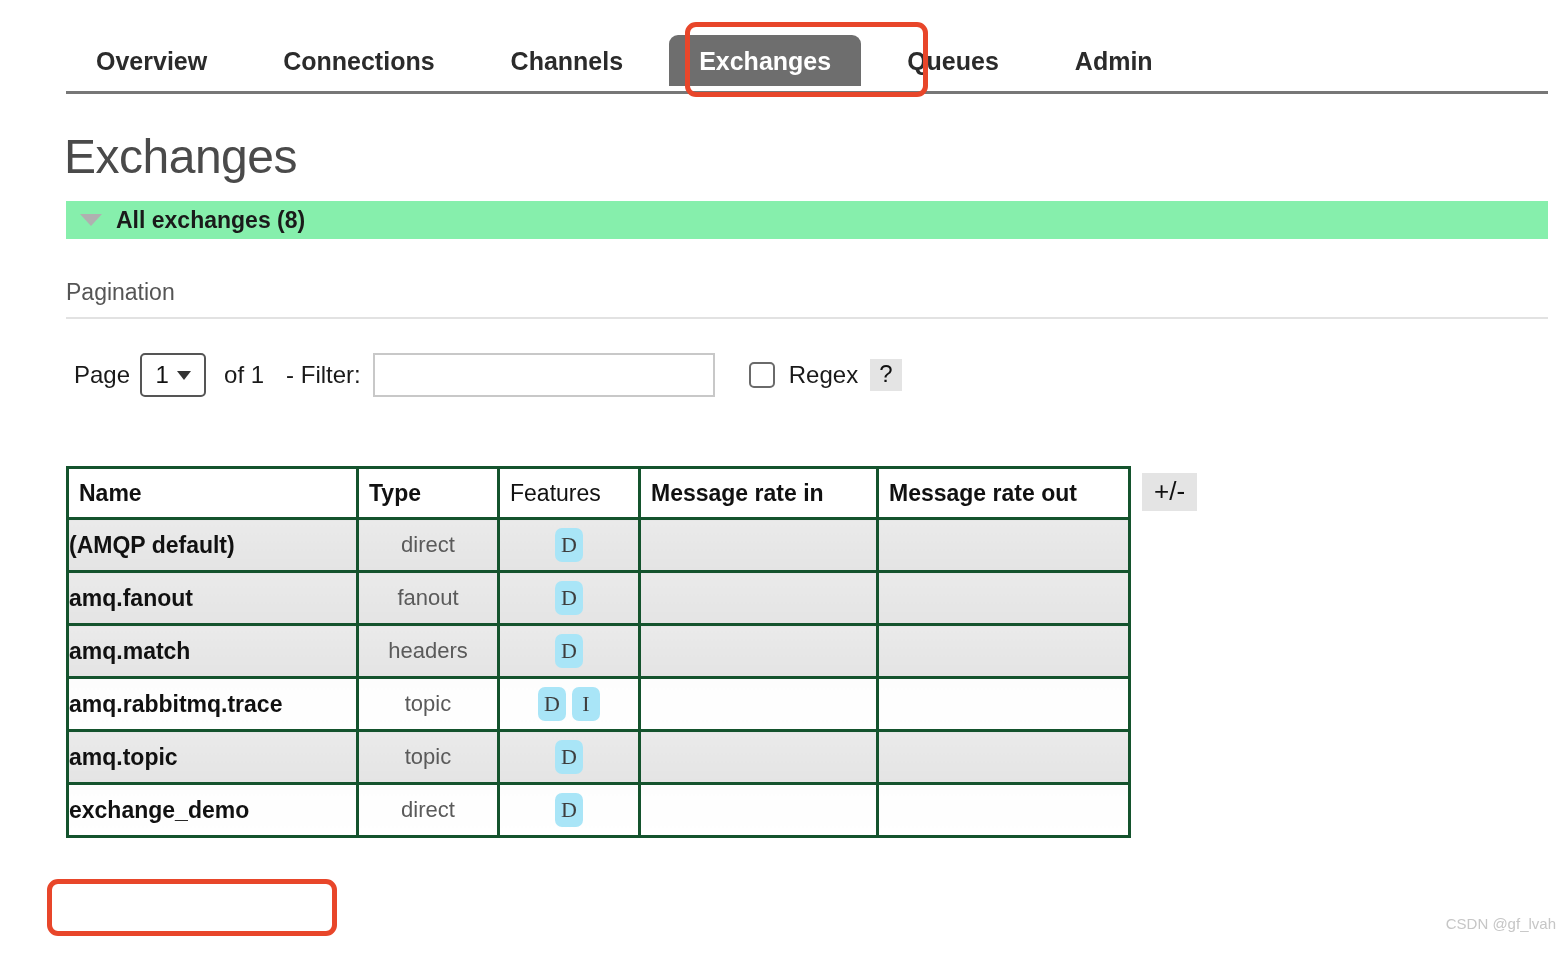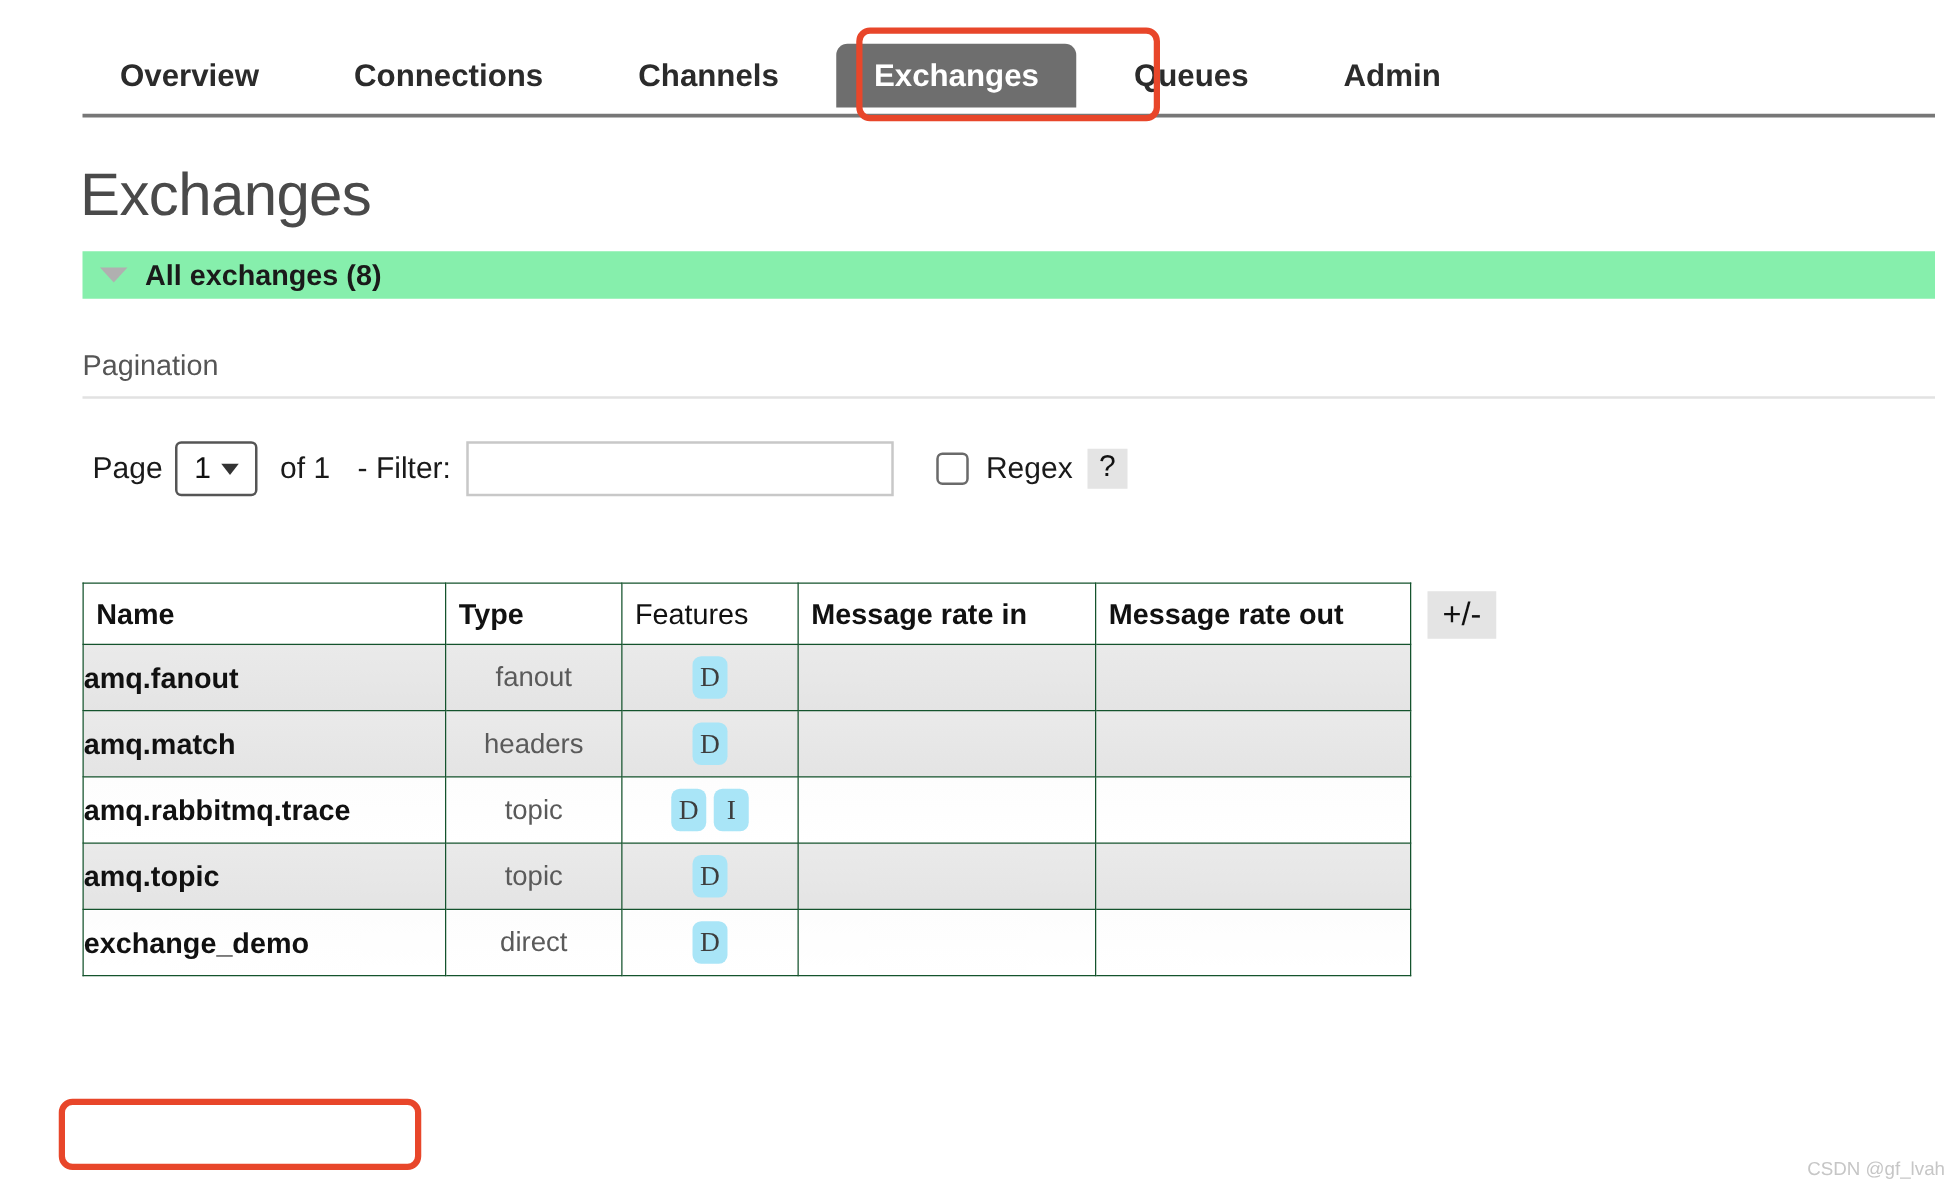--- a/index.html
+++ b/index.html
@@ -186,21 +186,21 @@
     position: absolute;
     left: 66px;
     top: 466px;
   }
   table.exch {
     border-collapse: collapse;
     table-layout: fixed;
     font-size: 22px;
   }
   table.exch th, table.exch td {
-    border: 1px solid #14532d;
+    border: 3px solid #14532d;
     padding: 0;
     vertical-align: middle;
   }
   table.exch th {
     background: #ffffff;
     height: 48px;
     text-align: left;
     font-weight: bold;
     font-size: 23px;
     color: #111111;
@@ -282,21 +282,21 @@
     left: 47px;
     top: 879px;
     width: 290px;
     height: 57px;
   }
 
   
   #watermark {
     position: absolute;
     right: 12px;
-    bottom: 16px;
+    bottom: 28px;
     font-size: 15px;
     color: #c6c6c6;
     font-family: "Liberation Sans", sans-serif;
   }
 </style>
 </head>
 <body>
 
 <div id="nav">
   <div class="tabs" id="tabs">
@@ -351,20 +351,27 @@
       <tr id="thead-row">
           <th>Name</th>
           <th>Type</th>
           <th class="plain">Features</th>
           <th>Message rate in</th>
           <th>Message rate out</th>
         </tr>
     </thead>
     <tbody id="tbody">
         <tr class="odd">
+          <td class="name">(AMQP default)</td>
+          <td class="type">direct</td>
+          <td class="feat"><span class="badge">D</span></td>
+          <td class="rate"></td>
+          <td class="rate"></td>
+        </tr>
+        <tr class="odd">
           <td class="name">amq.fanout</td>
           <td class="type">fanout</td>
           <td class="feat"><span class="badge">D</span></td>
           <td class="rate"></td>
           <td class="rate"></td>
         </tr>
         <tr class="odd">
           <td class="name">amq.match</td>
           <td class="type">headers</td>
           <td class="feat"><span class="badge">D</span></td>

